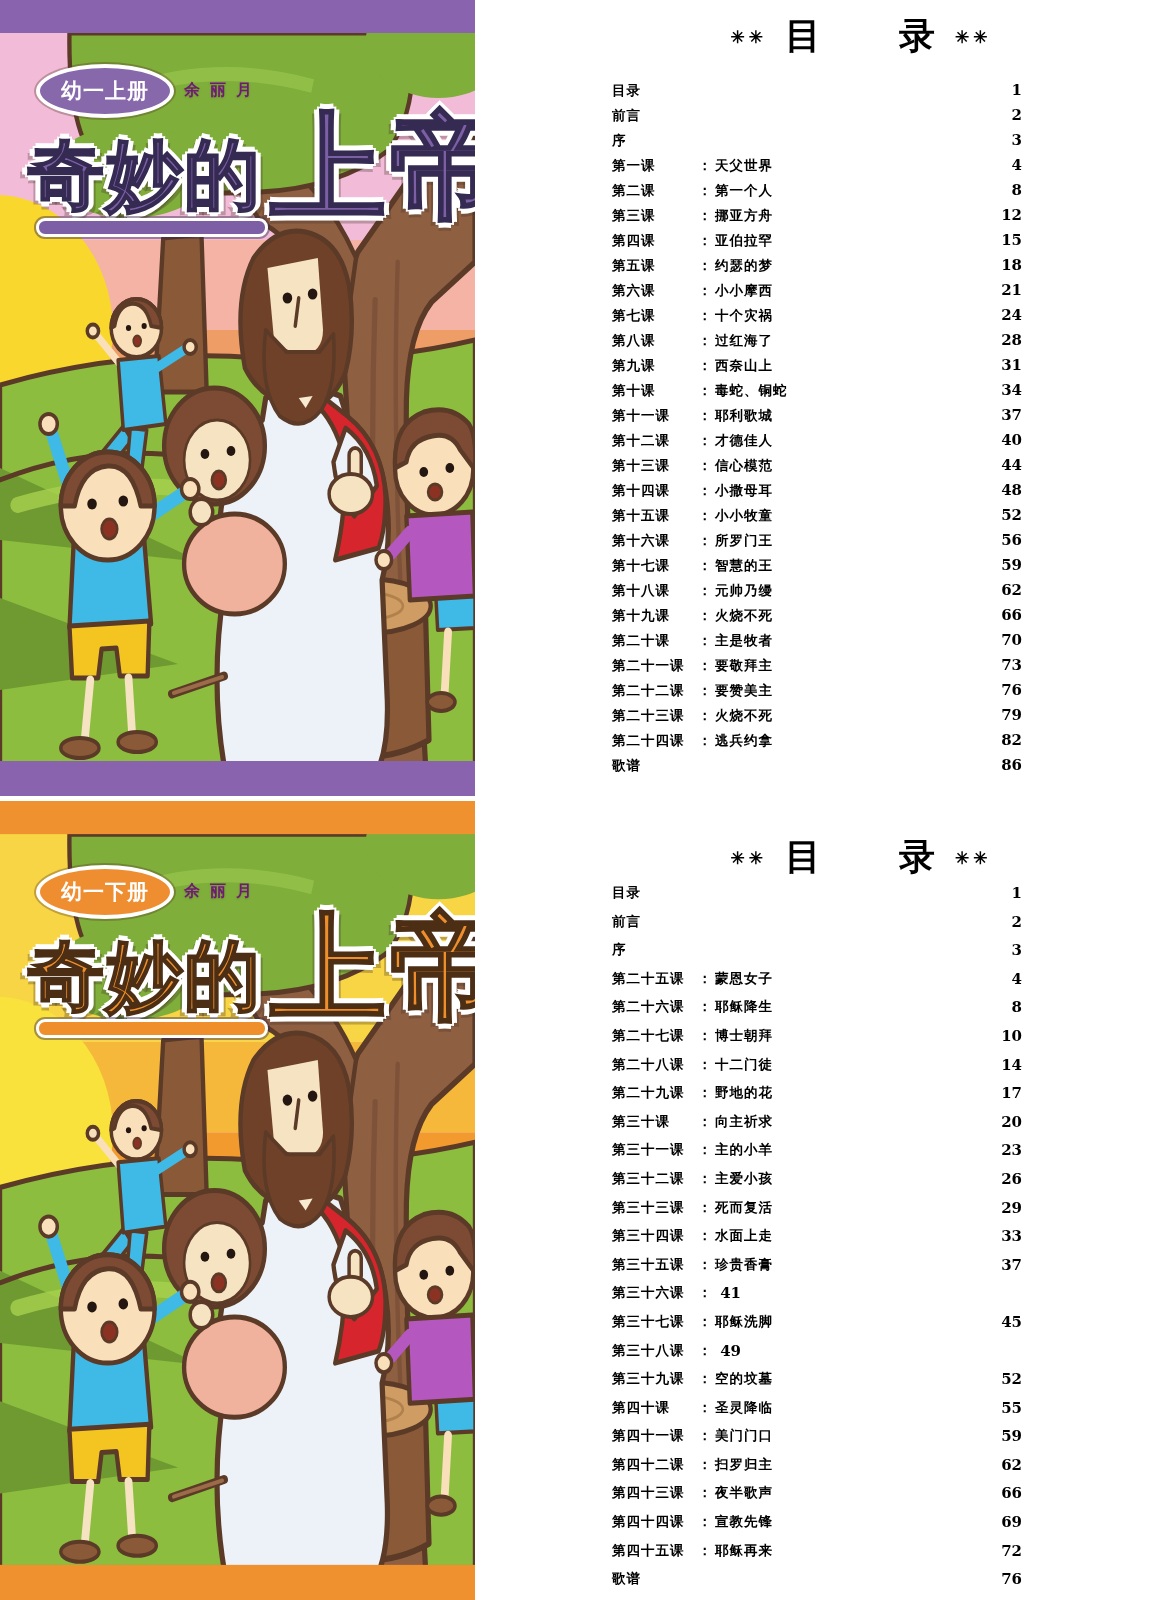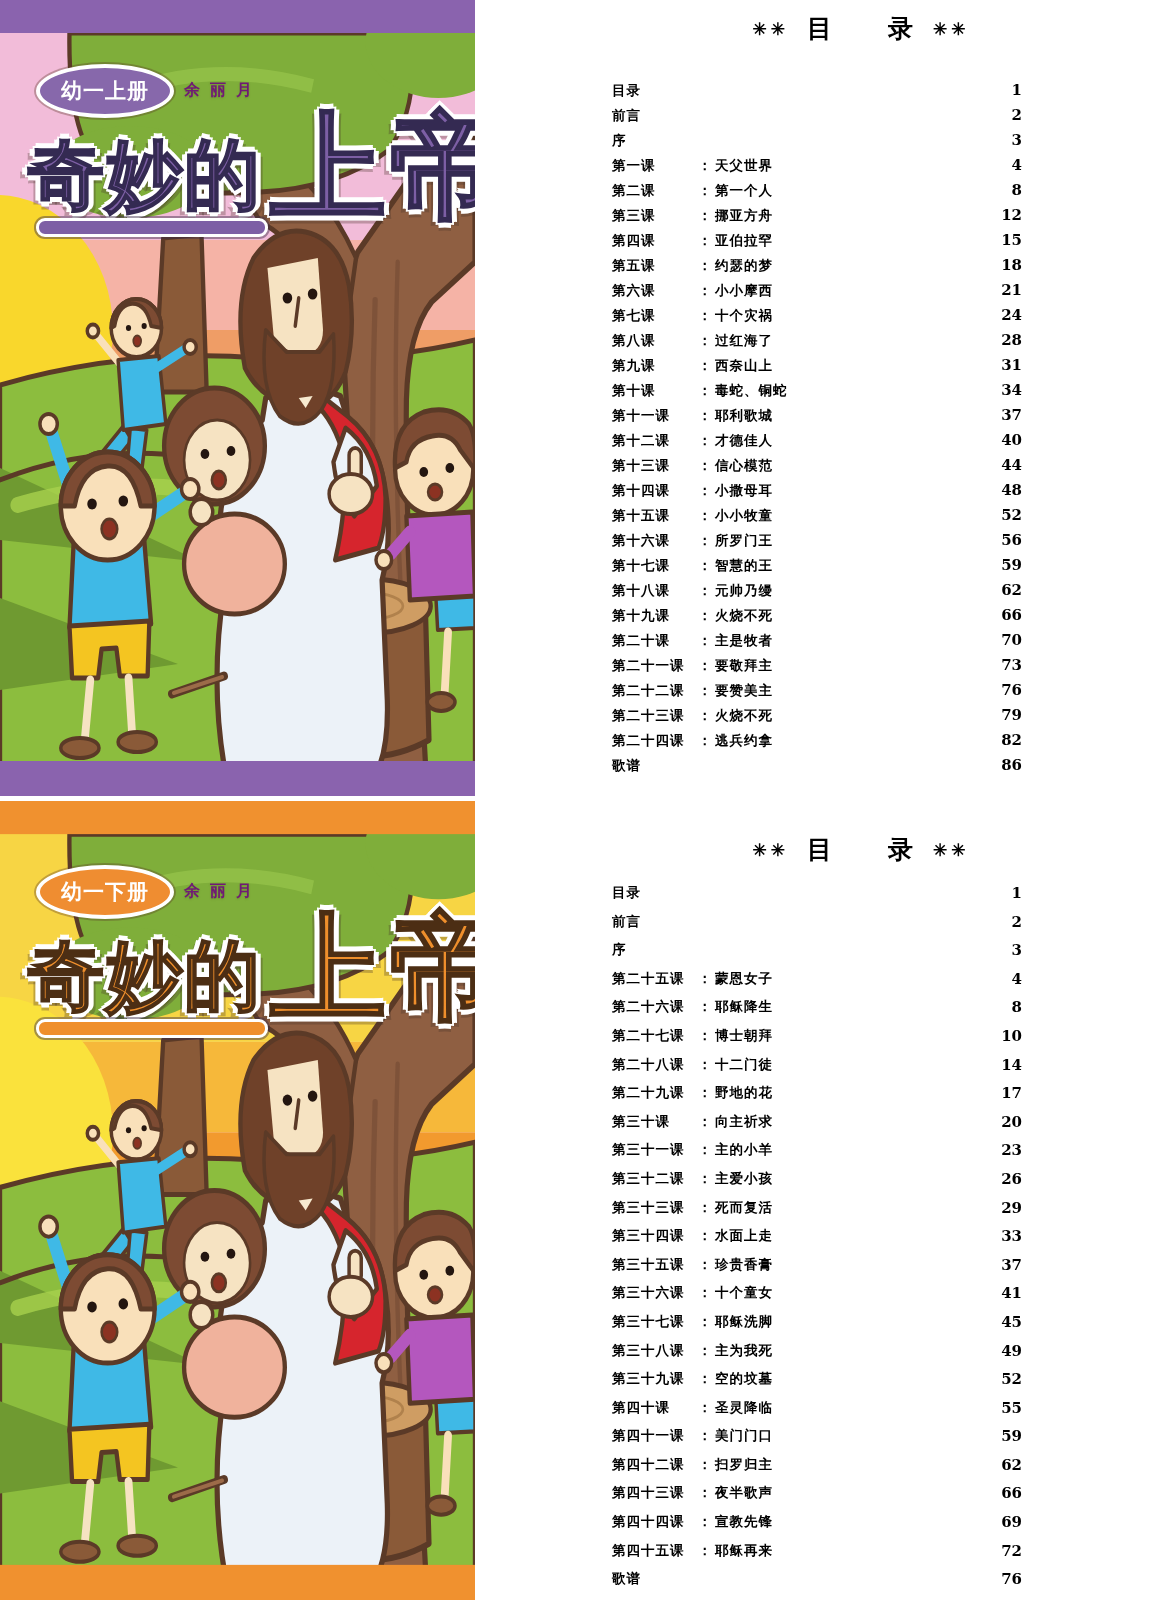--- a/index.html
+++ b/index.html
@@ -37,21 +37,21 @@
 
   
   .toc{position:absolute;left:560px;width:602px;color:#000;}
   .toc-1{top:0;height:796px;}
   .toc-2{top:801px;height:799px;}
   .toc-header{position:absolute;left:0;right:0;display:flex;justify-content:center;
               align-items:center;gap:18px;font-weight:bold;margin:0;}
   .toc-1 .toc-header{top:12px;}
   .toc-2 .toc-header{top:32px;}
   .toc-header .stars{font-size:17px;letter-spacing:4px;transform:translateY(1px);}
-  .toc-header .toc-title-text{font-size:25px;letter-spacing:2px;text-align:center;}
+  .toc-header .toc-title-text{font-size:36px;letter-spacing:2px;text-align:center;}
   .toc-rows{position:absolute;left:52px;width:410px;top:78px;}
   .toc-row{display:flex;align-items:flex-start;font-weight:bold;font-size:13.5px;}
   .toc-1 .toc-row{height:25px;line-height:25px;}
   .toc-2 .toc-row{height:28.6px;line-height:28.6px;}
   .toc-label{width:86px;flex:none;letter-spacing:1px;}
   .toc-sep{width:17px;flex:none;}
   .toc-title{flex:1;letter-spacing:1px;}
   .toc-page{flex:none;min-width:26px;text-align:right;
             font-family:"DejaVu Serif", serif;font-size:15px;}
 </style>
@@ -642,35 +642,33 @@
         <div class="toc-row">
           <span class="toc-label">第三十五课</span>
           <span class="toc-sep">：</span>
           <span class="toc-title">珍贵香膏</span>
           <span class="toc-page">37</span>
         </div>
 
         <div class="toc-row">
           <span class="toc-label">第三十六课</span>
           <span class="toc-sep">：</span>
-          <span class="toc-title">十个童女</span>
           <span class="toc-page">41</span>
         </div>
 
         <div class="toc-row">
           <span class="toc-label">第三十七课</span>
           <span class="toc-sep">：</span>
           <span class="toc-title">耶稣洗脚</span>
           <span class="toc-page">45</span>
         </div>
 
         <div class="toc-row">
           <span class="toc-label">第三十八课</span>
           <span class="toc-sep">：</span>
-          <span class="toc-title">主为我死</span>
           <span class="toc-page">49</span>
         </div>
 
         <div class="toc-row">
           <span class="toc-label">第三十九课</span>
           <span class="toc-sep">：</span>
           <span class="toc-title">空的坟墓</span>
           <span class="toc-page">52</span>
         </div>
 

